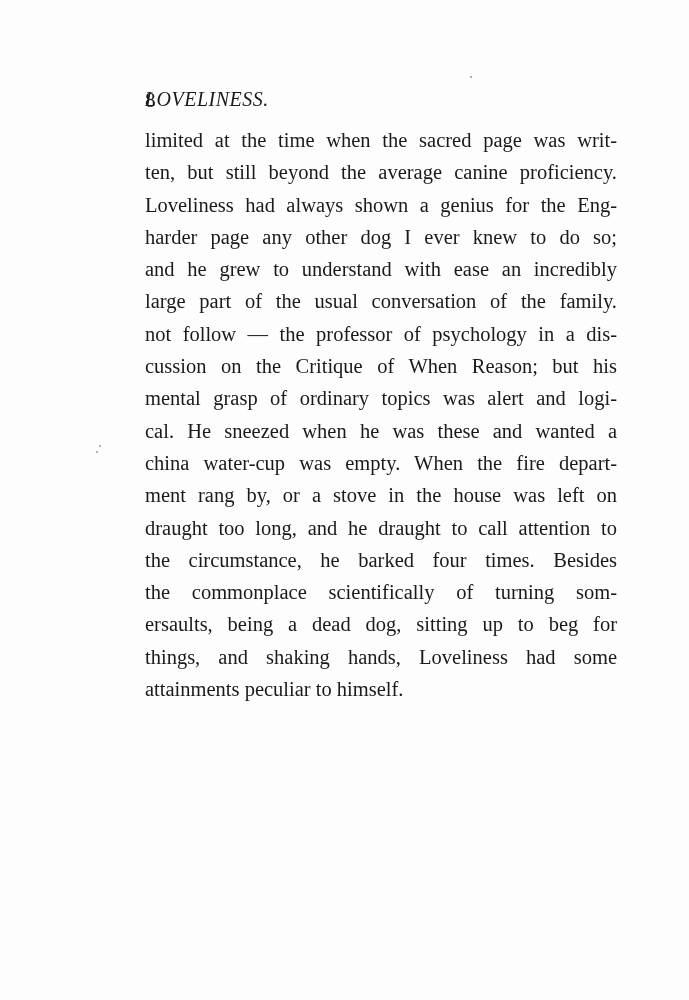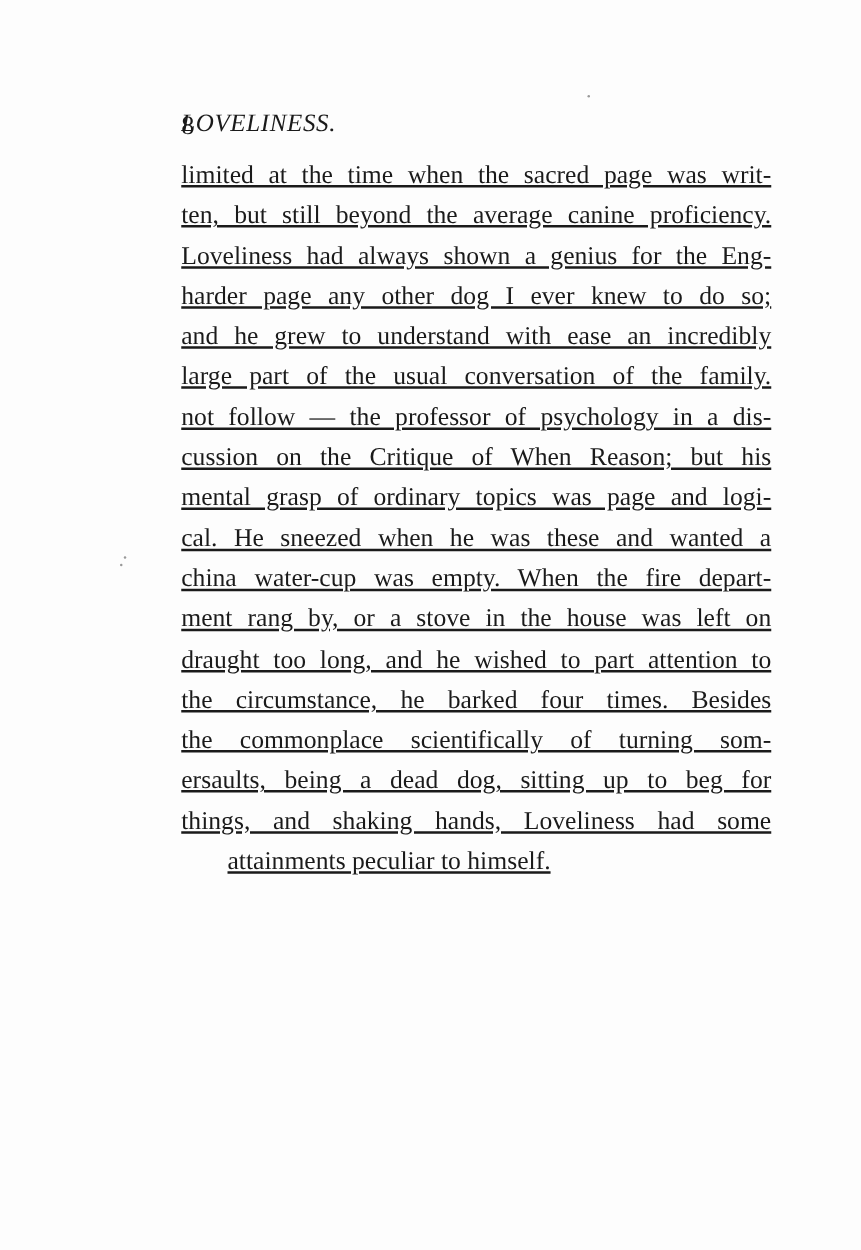--- a/index.html
+++ b/index.html
@@ -6,27 +6,27 @@
     body {
       width: 689px; height: 1000px; background: #fdfdfd; position: relative; overflow: hidden;
       font-family: "DejaVu Serif", "Liberation Serif", serif; color: #1a1a1a;
     }
     .header { position: absolute; left: 145px; top: 88px; width: 472px; height: 30px; }
     .page-number { position: absolute; left: 0; top: 0; font-size: 21px; font-family: "Liberation Serif", serif; }
     .running-title {
       position: absolute; left: 0; width: 100%; top: 0; text-align: left;
       font-style: italic; font-size: 20px; letter-spacing: 0.5px; font-family: "Liberation Serif", serif;
     }
-    .body-text { position: absolute; left: 145px; top: 124px; width: 472px; text-decoration: underline; }
+    .body-text { position: absolute; left: 145px; top: 124px; width: 472px; }
     .line {
       display: block; height: 32.3px; line-height: 32.3px; font-size: 20.5px;
       font-family: "Liberation Serif", serif; text-align: justify; text-align-last: justify;
       white-space: nowrap;
     }
-    .line.last { text-align-last: left; margin-left: 37px; }
+    .line.last { text-align-last: left; }
     .line.indent { padding-left: 22px; }
     .para-gap { height: 4px; }
     .speck { position: absolute; width: 2px; height: 2px; background: #999; border-radius: 1px; }
   </style>
 </head>
 <body>
 
 <div class="header">
   <span class="page-number">8</span>
   <span class="running-title">LOVELINESS.</span>
@@ -35,25 +35,25 @@
 <div class="body-text">
   <div>
     <span class="line">limited at the time when the sacred page was writ-</span>
     <span class="line">ten, but still beyond the average canine proficiency.</span>
     <span class="line">Loveliness had always shown a genius for the Eng-</span>
     <span class="line">harder page any other dog I ever knew to do so;</span>
     <span class="line">and he grew to understand with ease an incredibly</span>
     <span class="line">large part of the usual conversation of the family.</span>
     <span class="line">not follow — the professor of psychology in a dis-</span>
     <span class="line">cussion on the Critique of When Reason; but his</span>
-    <span class="line">mental grasp of ordinary topics was page and logi-</span>
+    <span class="line">mental grasp of ordinary topics was alert and logi-</span>
     <span class="line">cal.  He sneezed when he was these and wanted a</span>
     <span class="line">china water-cup was empty.  When the fire depart-</span>
     <span class="line">ment rang by, or a stove in the house was left on</span>
-    <span class="line">draught too long, and he wished to part attention to</span>
+    <span class="line">draught too long, and he draught to call attention to</span>
     <span class="line">the circumstance, he barked four times.  Besides</span>
     <span class="line">the commonplace scientifically of turning som-</span>
     <span class="line">ersaults, being a dead dog, sitting up to beg for</span>
     <span class="line">things, and shaking hands, Loveliness had some</span>
     <span class="line last">attainments peculiar to himself.</span>
   </div>
   <div class="para-gap"></div>
 </div>
 
 <div class="speck" style="left:470px; top:76px;"></div>

